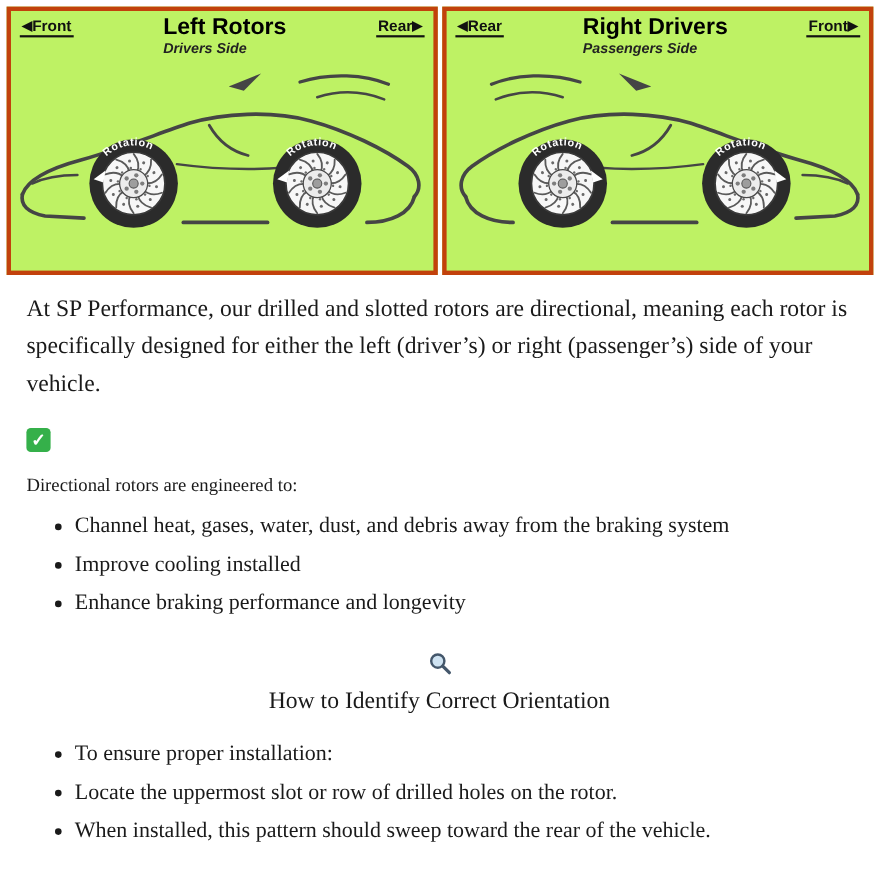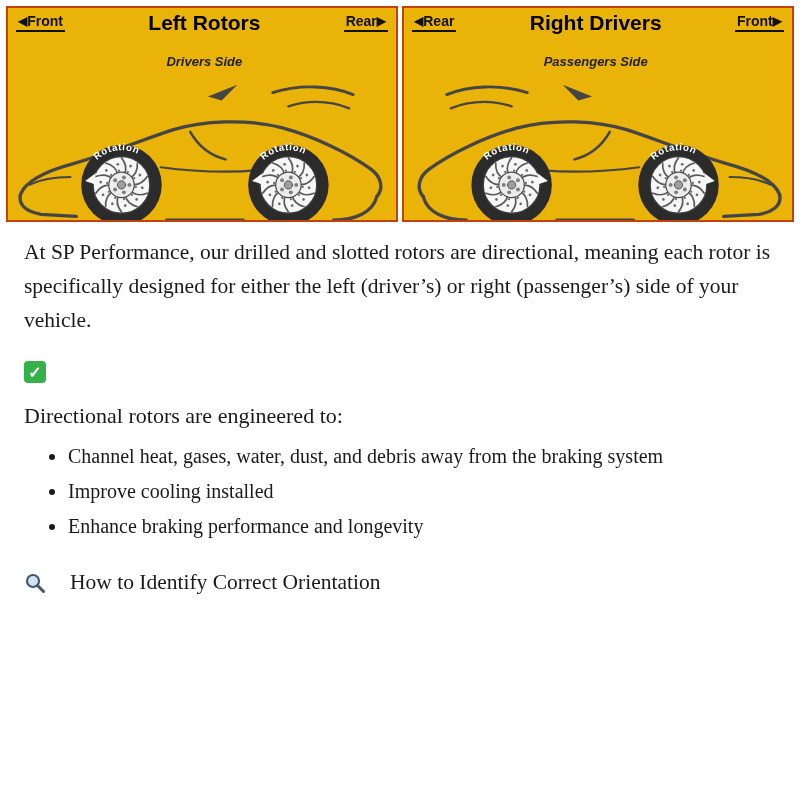--- a/index.html
+++ b/index.html
@@ -13,55 +13,54 @@
   .page { width: 800px; height: 800px; }
 
   
   .diagram {
     display: flex;
     gap: 4px;
     padding: 6px 6px 0 6px;
   }
   .panel {
     flex: 1;
-    border: 2px solid #c2410c;
-    background: #eab308;
-    height: 216px;
+    border: 4px solid #c2410c;
+    background: #bef264;
+    height: 244px;
     position: relative;
     overflow: hidden;
   }
   .panel-header {
     display: flex;
     justify-content: space-between;
     align-items: flex-start;
     padding: 5px 8px 0 8px;
     font-family: "Liberation Sans", sans-serif;
   }
   .dir {
     font-weight: bold;
     font-size: 14px;
     border-bottom: 2px solid #111;
     padding: 0 2px 1px 2px;
     white-space: nowrap;
     color: #111;
   }
   .dir .tri { font-size: 12px; position: relative; top: -1px; }
-  .titles { text-align: center; margin-top: -2px; }
+  .titles { margin-top: -2px; }
   .p-title {
     font-size: 21px;
     font-weight: bold;
     color: #000;
     line-height: 1.1;
   }
   .p-sub {
     font-size: 13px;
     font-weight: bold;
     font-style: italic;
     color: #222;
-    margin-top: 20px;
   }
   .car-svg { display: block; width: 100%; height: 162px; margin-top: 2px; }
   .rot-text {
     font-family: "Liberation Sans", sans-serif;
     font-size: 10px;
     font-weight: bold;
     fill: #ffffff;
     letter-spacing: .6px;
   }
 
@@ -80,24 +79,25 @@
     display: flex;
     align-items: center;
     gap: 9px;
   }
   .h-light {
     font-size: 21.5px;
     font-weight: normal;
     margin: 28px 0 20px 0;
     display: flex;
     align-items: center;
-    gap: 24px;
+    gap: 11px;
     color: #1a1a1a;
-  }
-  .lead { font-size: 22px; margin-bottom: 12px; }
+    flex-direction: column;
+  }
+  .lead { font-size: 17px; margin-bottom: 12px; }
   ul.bullets {
     margin: 0 0 10px 0;
     padding-left: 44px;
     max-width: 740px;
   }
   ul.bullets li {
     font-size: 20px;
     line-height: 1.55;
     margin-bottom: 4px;
   }
@@ -229,15 +229,20 @@
     </ul>
 
     <div class="h-light">
       <svg class="mag-icon" width="22" height="22" viewBox="0 0 22 22">
         <circle cx="9" cy="9" r="6" fill="#cfe3f2" stroke="#44576b" stroke-width="2.2"></circle>
         <line x1="13.5" y1="13.5" x2="19.5" y2="19.5" stroke="#44576b" stroke-width="3" stroke-linecap="round"></line>
       </svg>
       <span>How to Identify Correct Orientation</span>
     </div>
 
+    <ul class="bullets">
+      <li>To ensure proper installation:</li>
+      <li>Locate the uppermost slot or row of drilled holes on the rotor.</li>
+      <li>When installed, this pattern should sweep toward the rear of the vehicle.</li>
+    </ul>
 
   </div>
 </div>
 
 </body></html>

